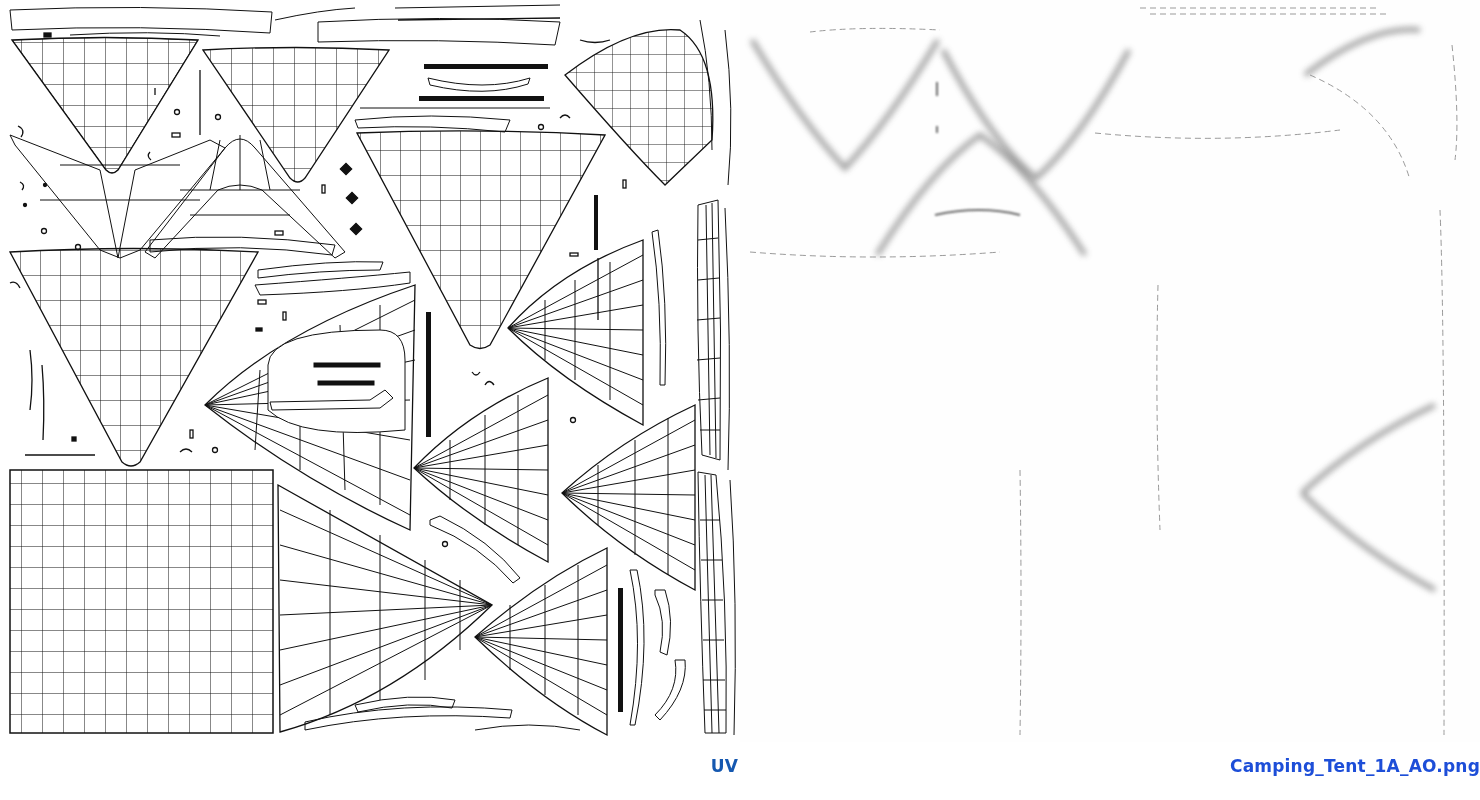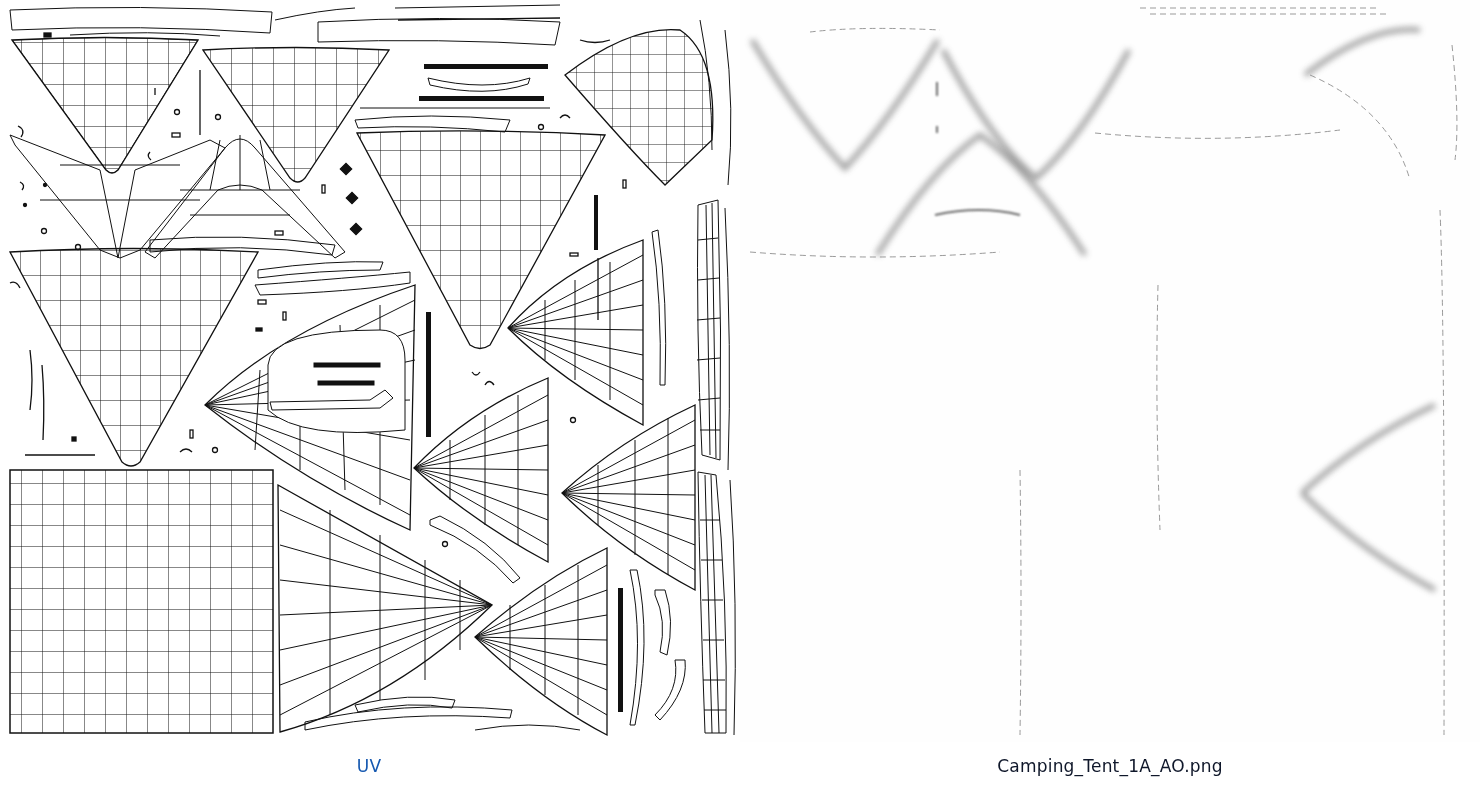--- a/index.html
+++ b/index.html
@@ -1,22 +1,22 @@
 <!DOCTYPE html>
 <html><head>
 <meta charset="utf-8">
 <style>
   html, body { margin: 0; padding: 0; background: #ffffff; }
   body { width: 1480px; height: 800px; position: relative; overflow: hidden; font-family: "DejaVu Sans", "Liberation Sans", sans-serif; }
   .panel { position: absolute; top: 0; }
   .panel-uv { left: 0; width: 738px; height: 742px; }
   .panel-ao { left: 740px; width: 740px; height: 742px; background: #fdfdfd; }
   .caption {
-    position: absolute; top: 756px; font-weight: normal; font-size: 17px;
-    text-align: center; letter-spacing: 0.2px;
+    position: absolute; top: 756px; font-weight: bold; font-size: 17px;
+    text-align: right; letter-spacing: 0.2px;
   }
   .caption-uv { left: 0; width: 738px; }
   .caption-ao { left: 740px; width: 740px; }
   svg { display: block; }
 </style>
 </head>
 <body>
 
 <div class="panel panel-uv">
   <svg width="738" height="742" viewBox="0 0 738 742">
@@ -241,13 +241,13 @@
       <path d="M418 285 Q415 400 420 530"></path>
       <path d="M280 470 Q282 600 280 735"></path>
       <path d="M712 45 Q720 120 715 160"></path>
       <path d="M700 210 Q705 330 704 735"></path>
       <path d="M570 75 Q650 110 670 180"></path>
     </g>
   </svg>
 </div>
 
 <div class="caption caption-uv" style="color:#1558b0">UV</div>
-<div class="caption caption-ao" style="color:#0f172a">Camping_Tent_1A_AO.png</div>
+<div class="caption caption-ao" style="color:#1d4ed8">Camping_Tent_1A_AO.png</div>
 
 </body></html>

